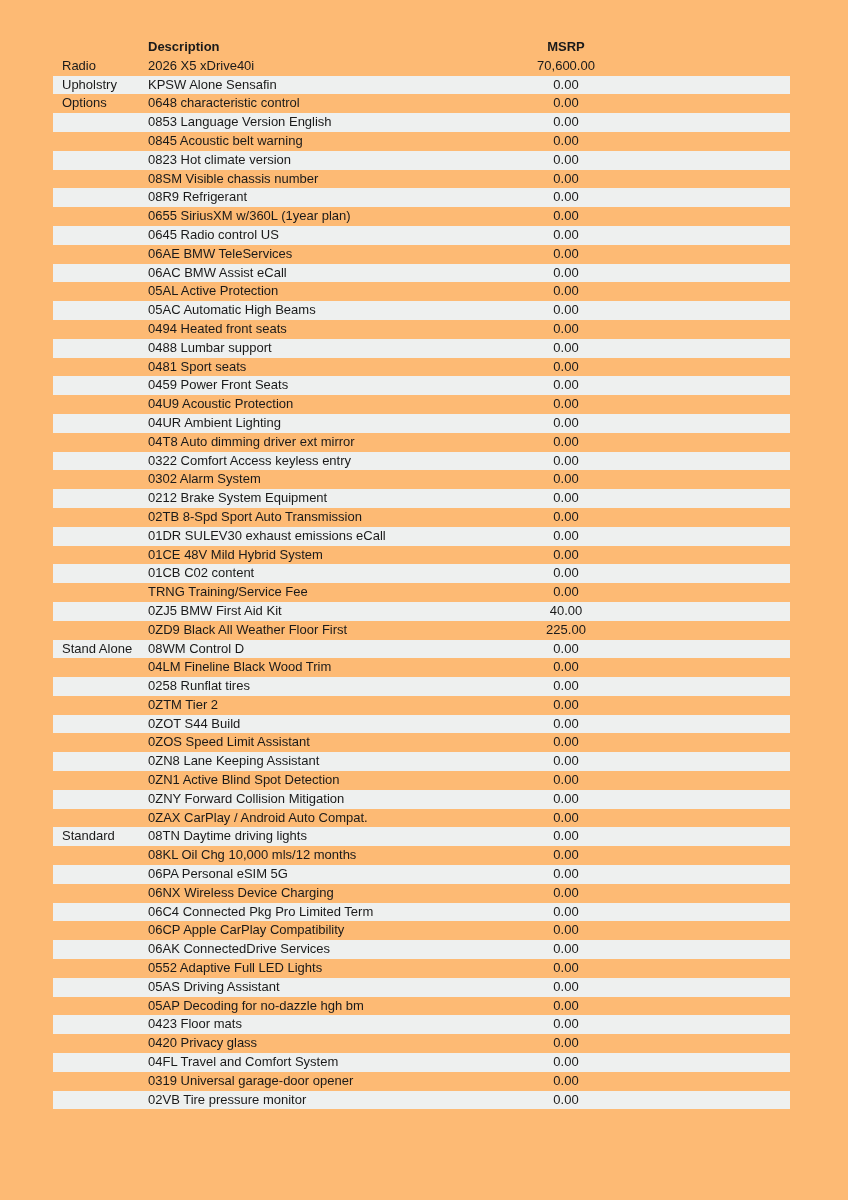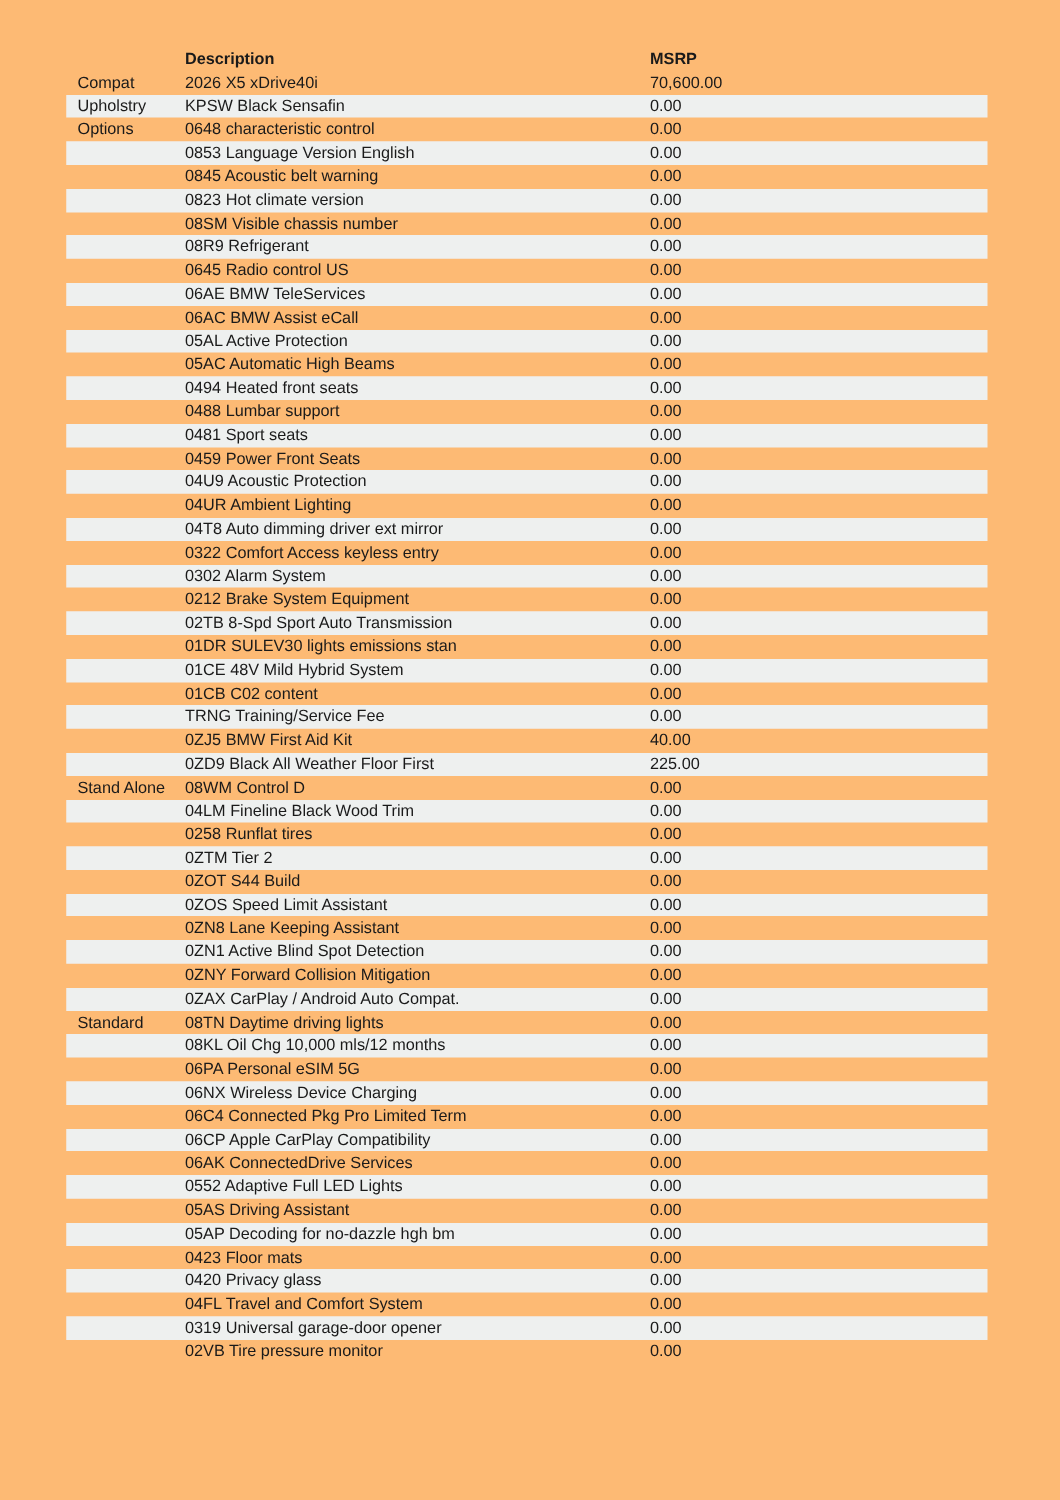--- a/index.html
+++ b/index.html
@@ -47,21 +47,21 @@
     font-weight: normal;
     text-align: left;
   }
   th.cell-desc, th.cell-msrp {
     font-weight: bold;
   }
   .cell-cat {
     padding-left: 9px;
   }
   .cell-msrp {
-    text-align: left;
+    text-align: center;
   }
   tbody tr:nth-child(even) {
     background: #eef0ef;
   }
 </style>
 </head>
 <body>
 
 <div class="page">
   <table class="options-table">
@@ -74,30 +74,30 @@
     <thead>
       <tr>
         <th class="cell-cat"></th>
         <th class="cell-desc">Description</th>
         <th class="cell-msrp">MSRP</th>
         <th class="cell-fill"></th>
       </tr>
     </thead>
     <tbody id="table-body">
   <tr>
-    <td class="cell-cat">Compat</td>
+    <td class="cell-cat">Radio</td>
     <td class="cell-desc">2026 X5 xDrive40i</td>
     <td class="cell-msrp">70,600.00</td>
     <td class="cell-fill"></td>
   </tr>
 
 
   <tr>
     <td class="cell-cat">Upholstry</td>
-    <td class="cell-desc">KPSW Black Sensafin</td>
+    <td class="cell-desc">KPSW Alone Sensafin</td>
     <td class="cell-msrp">0.00</td>
     <td class="cell-fill"></td>
   </tr>
 
   <tr>
     <td class="cell-cat">Options</td>
     <td class="cell-desc">0648 characteristic control</td>
     <td class="cell-msrp">0.00</td>
     <td class="cell-fill"></td>
   </tr>
@@ -131,20 +131,26 @@
     <td class="cell-fill"></td>
   </tr>
 
   <tr>
     <td class="cell-cat"></td>
     <td class="cell-desc">08R9 Refrigerant</td>
     <td class="cell-msrp">0.00</td>
     <td class="cell-fill"></td>
   </tr>
 
+  <tr>
+    <td class="cell-cat"></td>
+    <td class="cell-desc">0655 SiriusXM w/360L (1year plan)</td>
+    <td class="cell-msrp">0.00</td>
+    <td class="cell-fill"></td>
+  </tr>
 
   <tr>
     <td class="cell-cat"></td>
     <td class="cell-desc">0645 Radio control US</td>
     <td class="cell-msrp">0.00</td>
     <td class="cell-fill"></td>
   </tr>
 
   <tr>
     <td class="cell-cat"></td>
@@ -246,21 +252,21 @@
 
   <tr>
     <td class="cell-cat"></td>
     <td class="cell-desc">02TB 8-Spd Sport Auto Transmission</td>
     <td class="cell-msrp">0.00</td>
     <td class="cell-fill"></td>
   </tr>
 
   <tr>
     <td class="cell-cat"></td>
-    <td class="cell-desc">01DR SULEV30 lights emissions stan</td>
+    <td class="cell-desc">01DR SULEV30 exhaust emissions eCall</td>
     <td class="cell-msrp">0.00</td>
     <td class="cell-fill"></td>
   </tr>
 
   <tr>
     <td class="cell-cat"></td>
     <td class="cell-desc">01CE 48V Mild Hybrid System</td>
     <td class="cell-msrp">0.00</td>
     <td class="cell-fill"></td>
   </tr>

